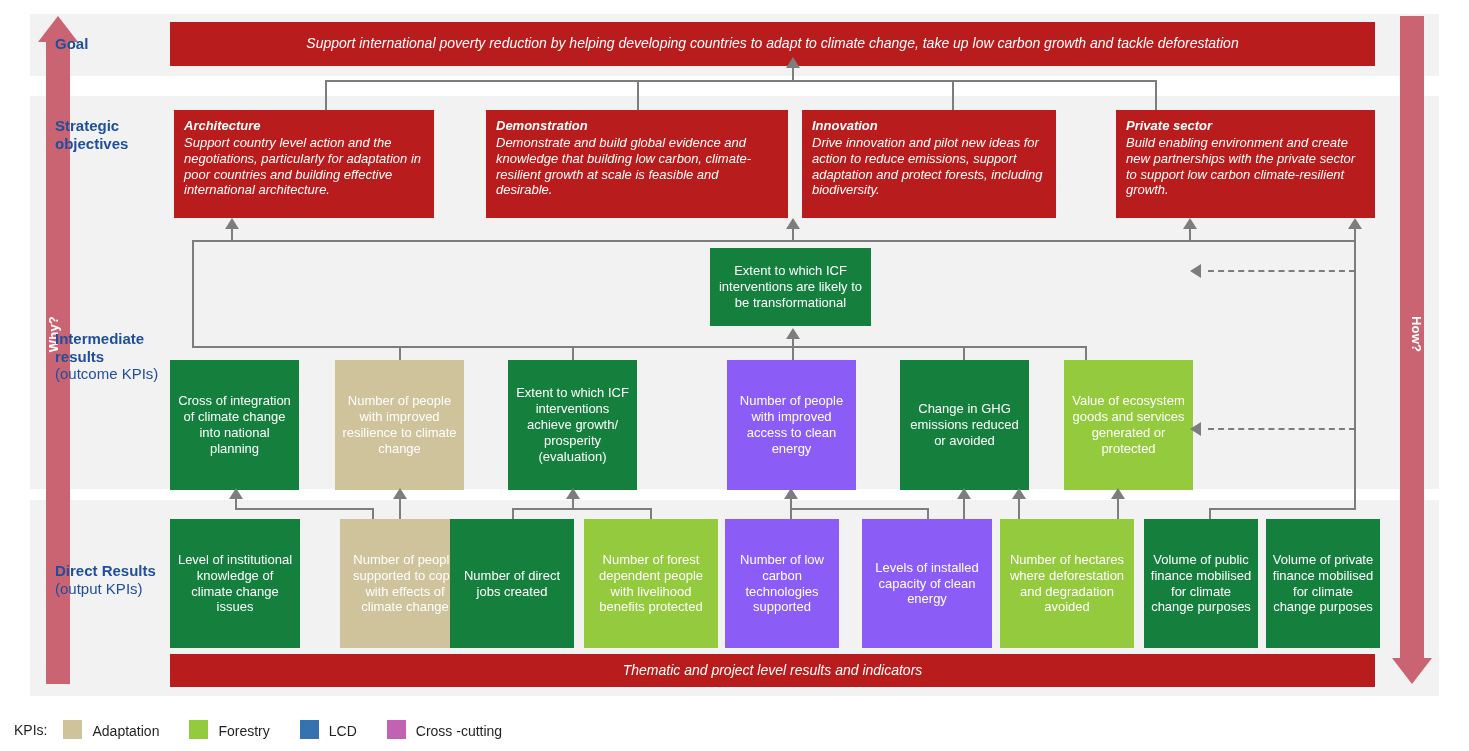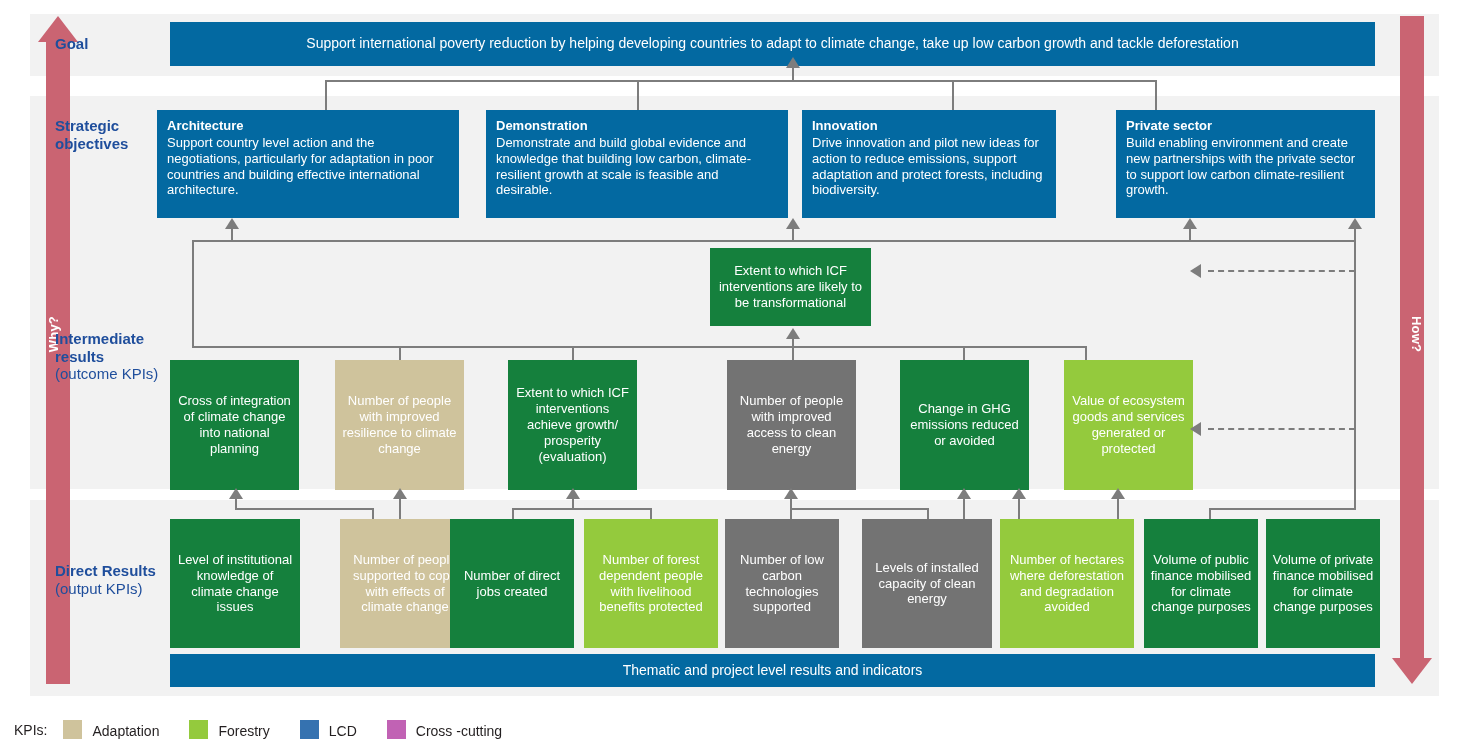--- a/index.html
+++ b/index.html
@@ -95,24 +95,24 @@
   #label-direct { left: 55px; top: 562px; }
 
   
   .box {
     position: absolute;
     color: #ffffff;
     box-sizing: border-box;
     font-size: 13px;
     line-height: 1.22;
   }
-  .box.teal   { background: #0369a1; }
+  .box.teal   { background: #b91c1c; font-style: italic; }
   .box.adapt  { background: #cfc39c; }
   .box.forest { background: #94ca3d; }
-  .box.lcd    { background: #737373; }
+  .box.lcd    { background: #8b5cf6; }
   .box.cross  { background: #15803d; }
 
   .box.centered {
     display: flex;
     align-items: center;
     justify-content: center;
     text-align: center;
     padding: 4px 6px;
   }
   .box.lefttext {
@@ -131,21 +131,21 @@
     text-align: center; font-size: 14px;
   }
   #box-thematic {
     left: 170px; top: 654px; width: 1205px; height: 33px;
     display: flex; align-items: center; justify-content: center;
     text-align: center; font-size: 14px;
   }
 
   
   .so { top: 110px; height: 108px; }
-  #so-0 { left: 157px; width: 302px; }
+  #so-0 { left: 174px; width: 260px; }
   #so-1 { left: 486px; width: 302px; }
   #so-2 { left: 802px; width: 254px; }
   #so-3 { left: 1116px; width: 259px; }
 
   
   .ir { top: 360px; height: 130px; width: 129px; }
   #ir-0 { left: 170px; }
   #ir-1 { left: 335px; }
   #ir-2 { left: 508px; }
   #ir-3 { left: 727px; }

